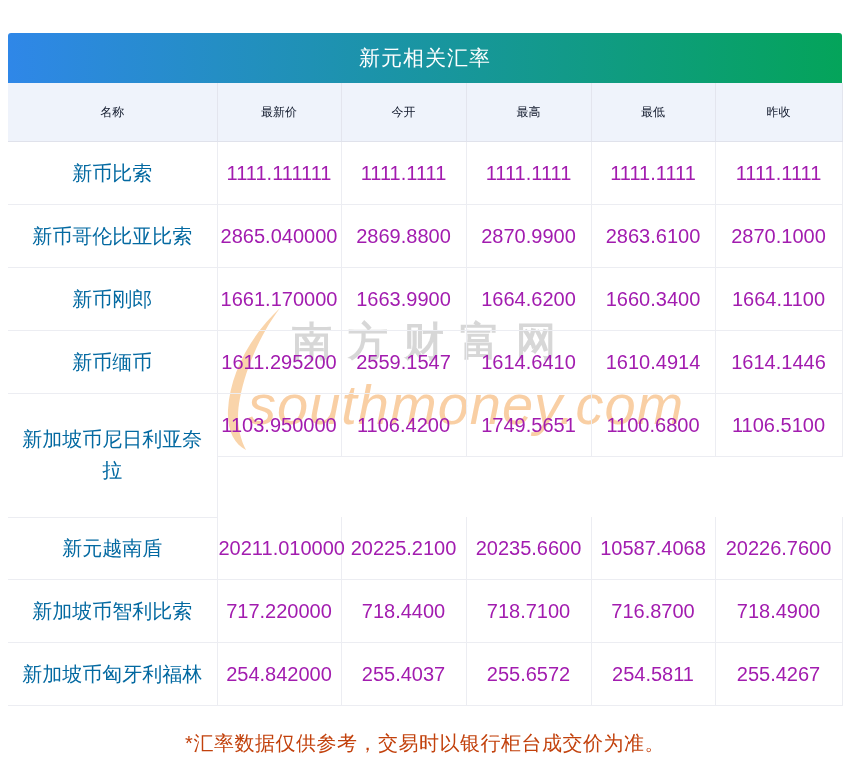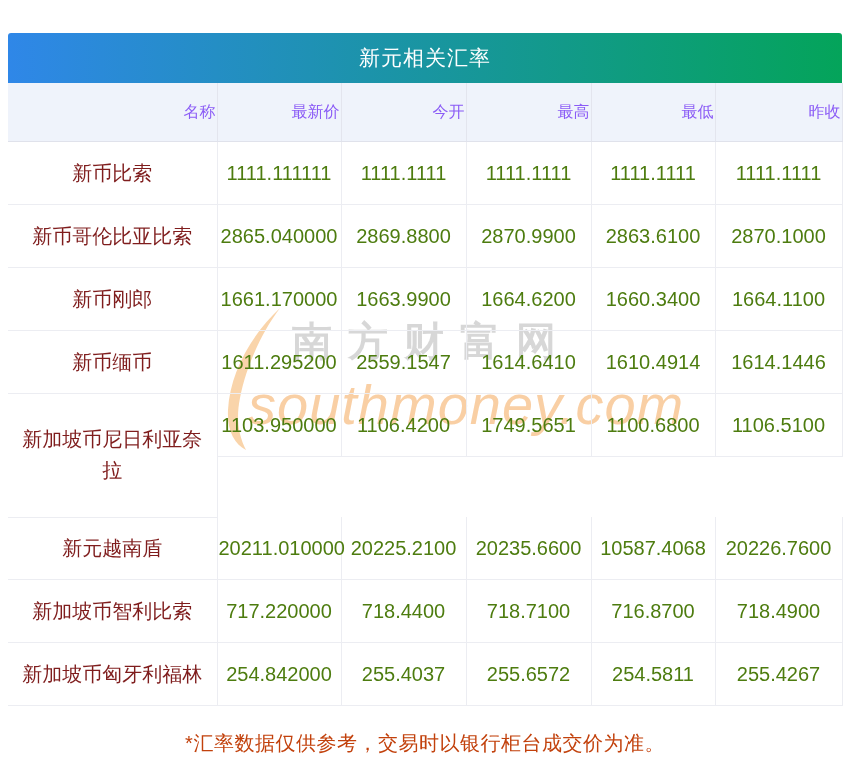--- a/index.html
+++ b/index.html
@@ -28,40 +28,39 @@
     position: relative;
     z-index: 2;
     width: 834px;
     border-collapse: collapse;
     table-layout: fixed;
     background: transparent;
   }
   table.rates thead th {
     height: 56px;
     background: #EFF3FB;
-    color: #8b5cf6;
+    color: #0f172a;
     font-weight: normal;
-    font-size: 16px;
+    font-size: 12px;
     border-right: 1px solid #E3E5EE;
     border-bottom: 1px solid #E0E2EB;
-    text-align: right;
   }
   table.rates tbody td {
     height: 60px;
     text-align: center;
     font-size: 20px;
-    color: #4d7c0f;
+    color: #a21caf;
     white-space: nowrap;
     overflow: visible;
     border-right: 1px solid #ECEDF2;
     border-bottom: 1px solid #ECEDF2;
     background: transparent;
   }
   table.rates td.name {
-    color: #7f1d1d;
+    color: #0369a1;
     white-space: normal;
     line-height: 1.55;
     padding: 0 8px;
   }
   table.rates tr.sub-empty td {
     height: 58px;
     border: none;
   }
   .footnote {
     position: relative;

